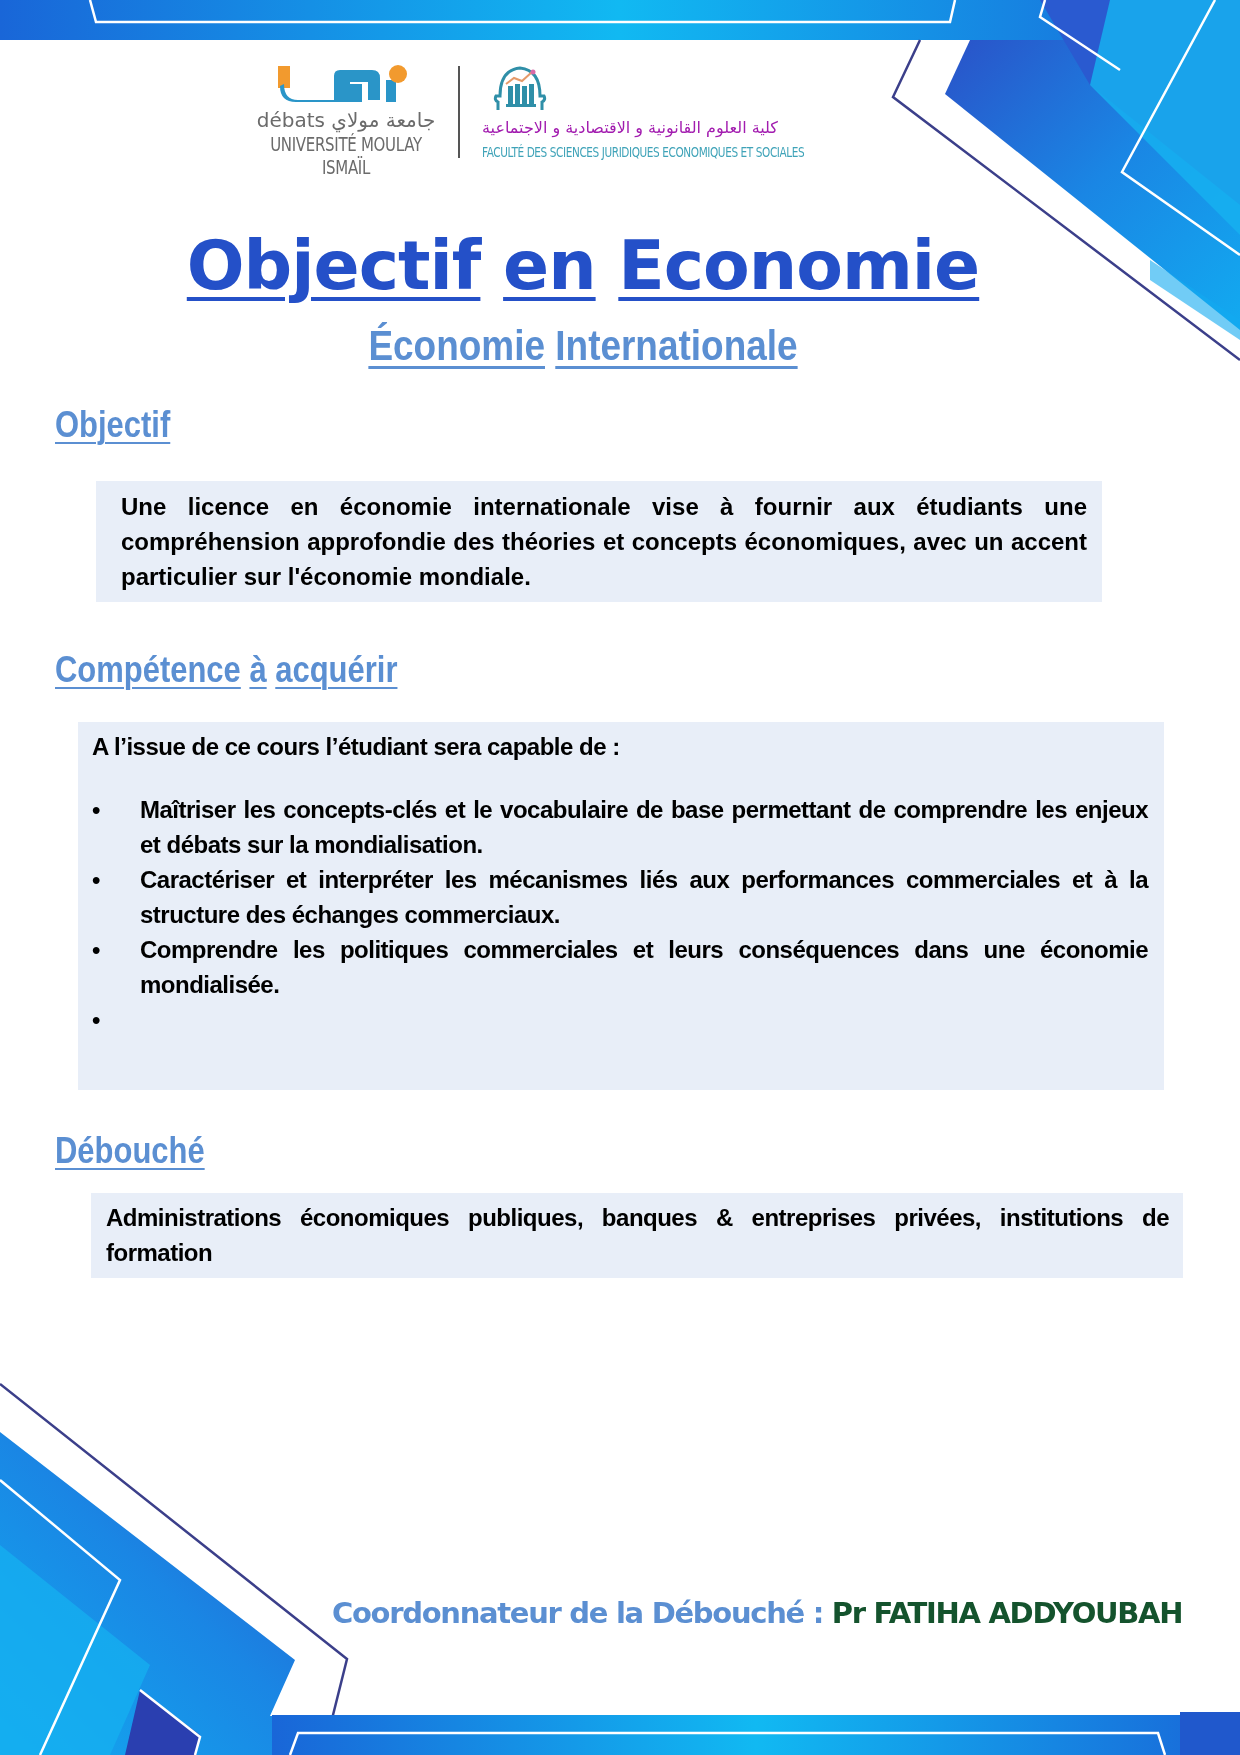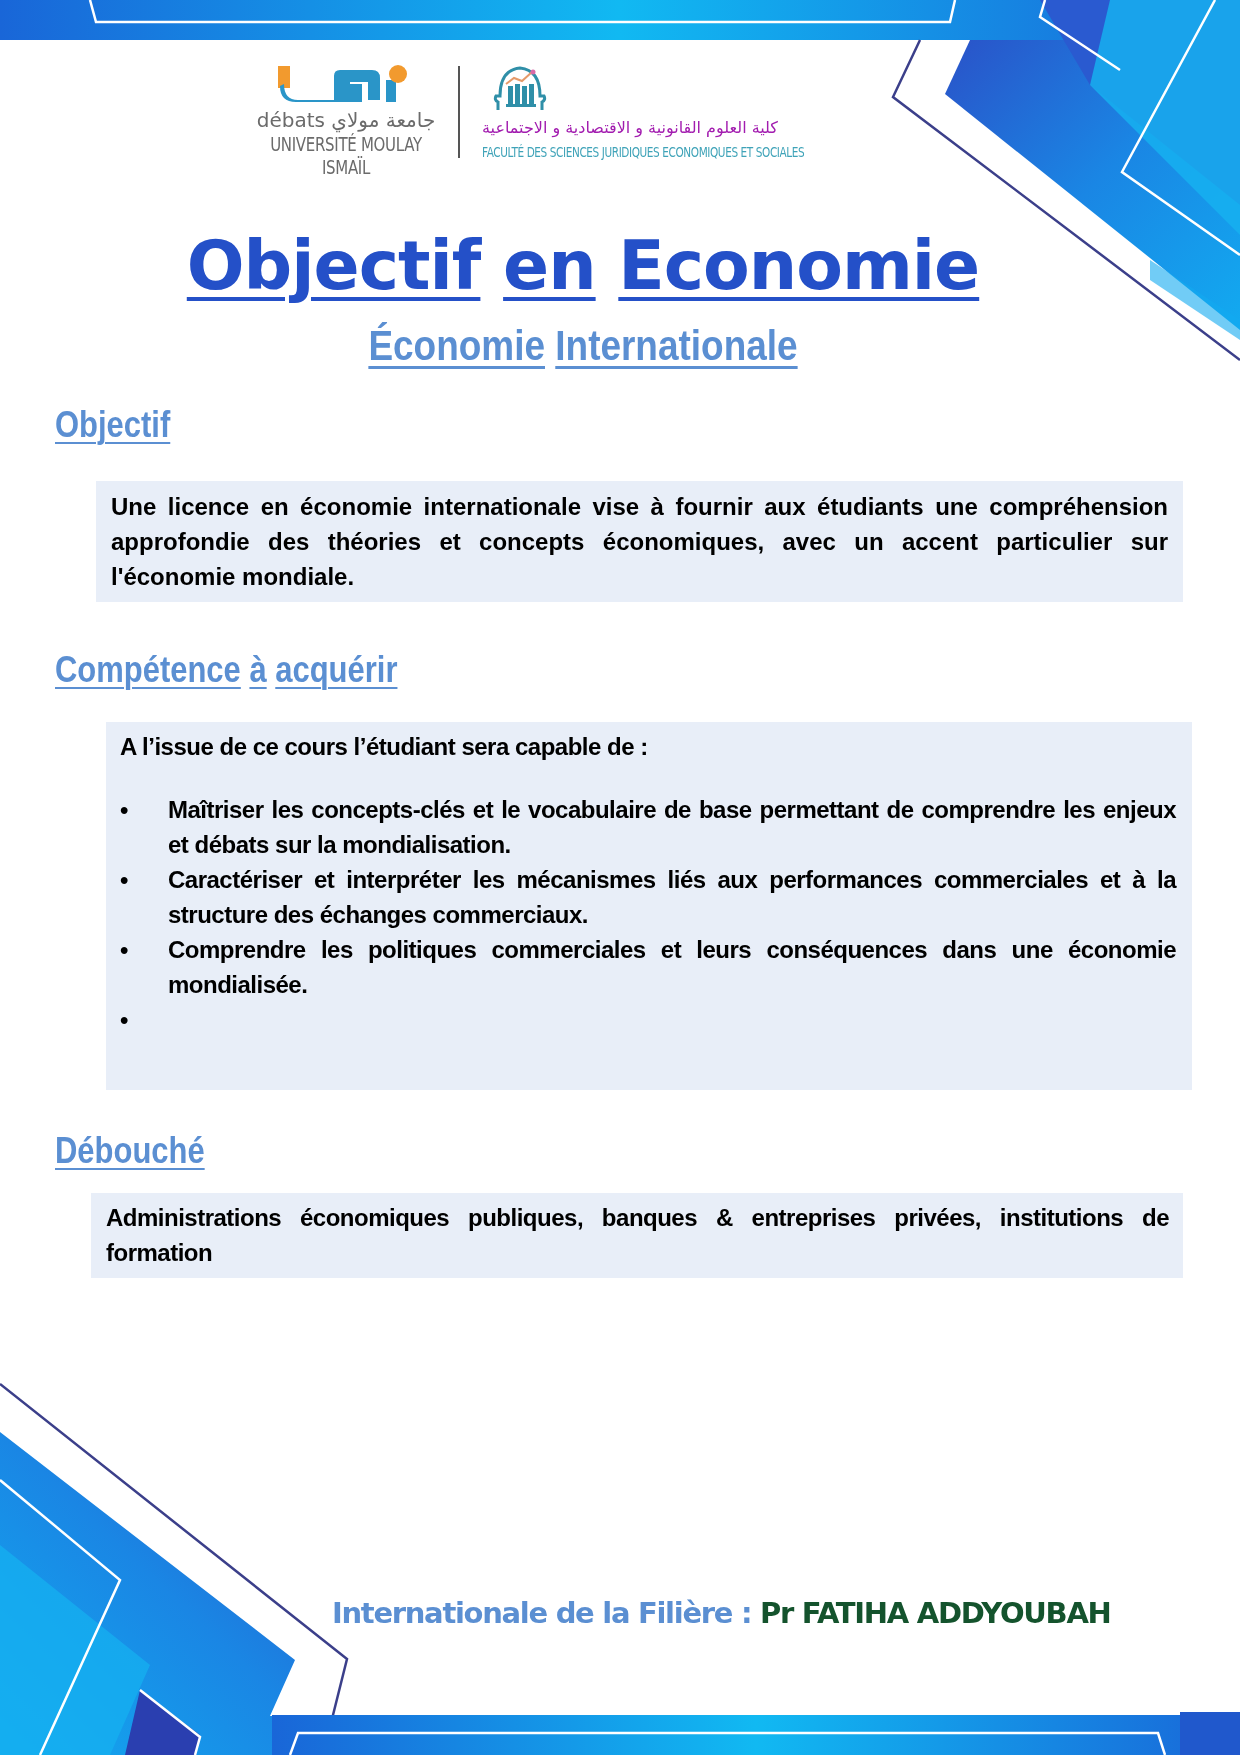--- a/index.html
+++ b/index.html
@@ -134,42 +134,42 @@
     <span>Economie</span>
   </div>
   <div class="subtitle">
     <span>Économie</span>
     <span>Internationale</span>
   </div>
 
   <div class="h2" style="top:404px;">
     <span>Objectif</span>
   </div>
-  <div class="box" style="left:96px; top:481px; width:1087px; height:121px; padding:8px 15px 0 15px; box-sizing:border-box;">
+  <div class="box" style="left:96px; top:481px; width:1006px; height:121px; padding:8px 15px 0 25px; box-sizing:border-box;">
     <p>Une licence en économie internationale vise à fournir aux étudiants une compréhension approfondie des théories et concepts économiques, avec un accent particulier sur l'économie mondiale.</p>
   </div>
 
   <div class="h2" style="top:649px;">
     <span>Compétence</span>
     <span>à</span>
     <span>acquérir</span>
   </div>
-  <div class="box compact" style="left:106px; top:722px; width:1086px; height:368px; padding:7px 16px 0 14px; box-sizing:border-box;">
+  <div class="box compact" style="left:78px; top:722px; width:1086px; height:368px; padding:7px 16px 0 14px; box-sizing:border-box;">
     <p>A l’issue de ce cours l’étudiant sera capable de :</p>
     <ul class="skills">
       <li><span class="dot">•</span><span>Maîtriser les concepts-clés et le vocabulaire de base permettant de comprendre les enjeux et débats sur la mondialisation.</span></li>
       <li><span class="dot">•</span><span>Caractériser et interpréter les mécanismes liés aux performances commerciales et à la structure des échanges commerciaux.</span></li>
       <li><span class="dot">•</span><span>Comprendre les politiques commerciales et leurs conséquences dans une économie mondialisée.</span></li>
       <li><span class="dot">•</span></li>
     </ul>
   </div>
 
   <div class="h2" style="top:1130px;">
     <span>Débouché</span>
   </div>
   <div class="box compact" style="left:91px; top:1193px; width:1092px; height:85px; padding:7px 14px 8px 15px; box-sizing:border-box;">
     <p>Administrations économiques publiques, banques &amp; entreprises privées, institutions de formation</p>
   </div>
 
   <div class="coord">
-    <span class="lbl">Internationale de la Filière : </span><span class="name">Pr FATIHA ADDYOUBAH</span>
+    <span class="lbl">Coordonnateur de la Débouché : </span><span class="name">Pr FATIHA ADDYOUBAH</span>
   </div>
 </div>
 
 </body></html>

